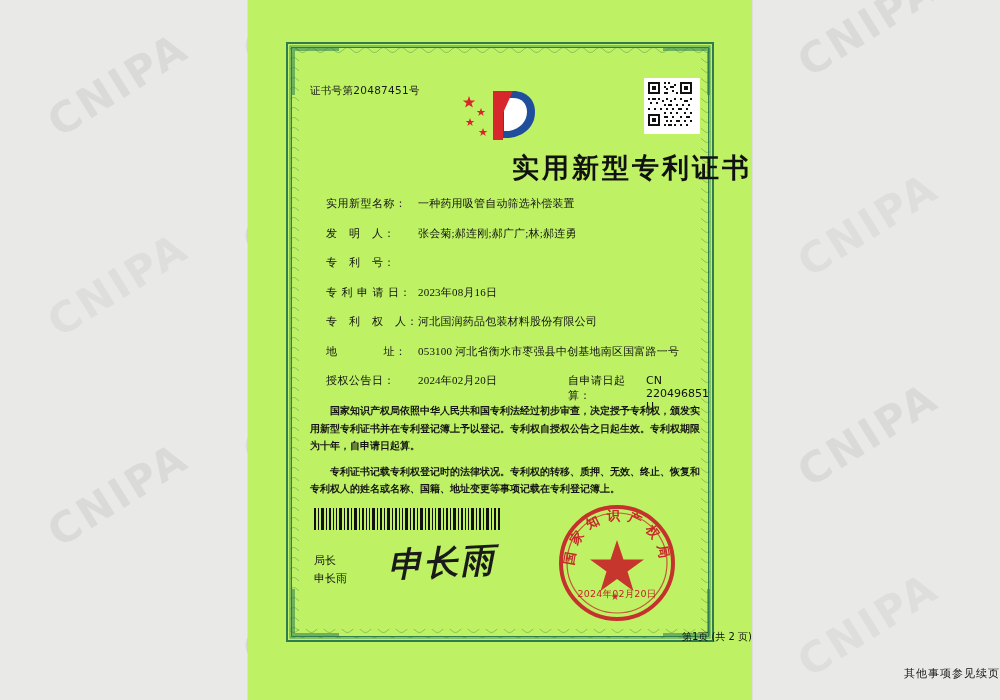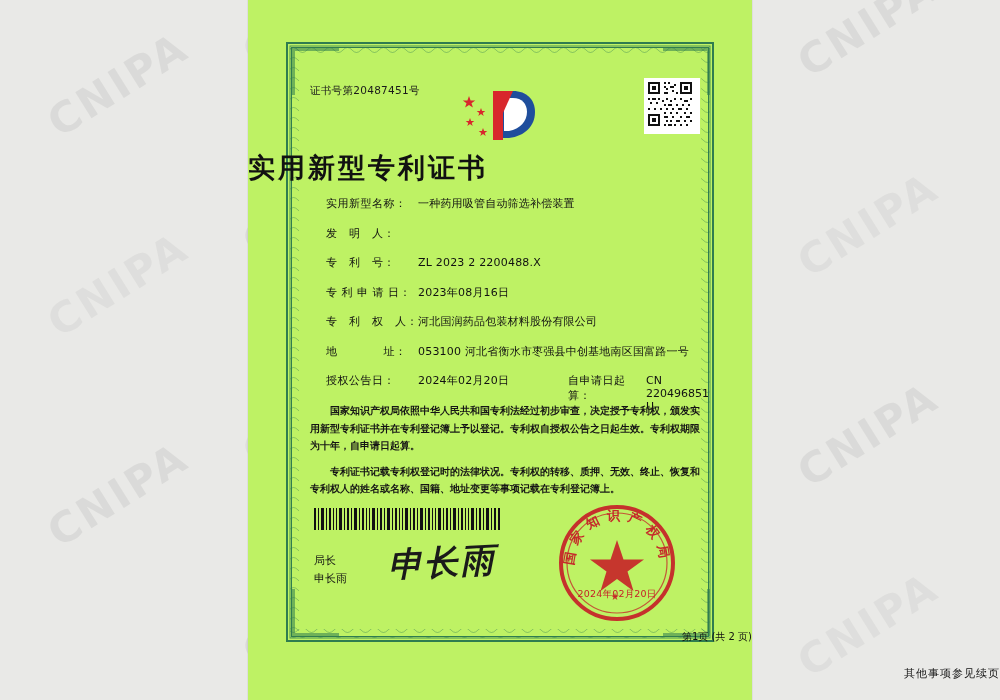--- a/index.html
+++ b/index.html
@@ -99,21 +99,21 @@
     left: 50%;
     top: 88px;
     transform: translateX(-50%);
     width: 86px; height: 56px;
   }
 
   .title {
     position: absolute;
     left: 0; right: 0;
     top: 150px;
-    text-align: left;
+    text-align: right;
     font-size: 27px;
     font-weight: bold;
     letter-spacing: 3px;
     color: #111;
     font-family: "DejaVu Sans", "Liberation Sans", sans-serif;
   }
 
   
   .fields {
     position: absolute;
@@ -132,20 +132,21 @@
     width: 92px;
     flex: none;
     letter-spacing: .5px;
     color: #111;
     margin-left: 16px;
   }
   .fvalue {
     flex: 1;
     letter-spacing: .2px;
     color: #111;
+    font-family: Liberation Serif, serif;
   }
   .frow.split .fvalue { flex: none; width: 150px; }
   .frow.split .flabel2 { width: 78px; flex: none; letter-spacing:.5px;}
   .frow.split .fvalue2 { flex: 1; }
 
   
   .paras {
     position: absolute;
     left: 62px;
     top: 402px;
@@ -365,24 +366,24 @@
 
     <div class="title">实用新型专利证书</div>
 
     <div class="fields">
       <div class="frow">
         <div class="flabel">实用新型名称：</div>
         <div class="fvalue">一种药用吸管自动筛选补偿装置</div>
       </div>
       <div class="frow">
         <div class="flabel">发　明　人：</div>
+        <div class="fvalue">张会菊;郝连刚;郝广广;林;郝连勇</div>
       </div>
       <div class="frow">
         <div class="flabel">专　利　号：</div>
-        <div class="fvalue">ZL 2023 2 2200488.X</div>
       </div>
       <div class="frow">
         <div class="flabel">专 利 申 请 日：</div>
         <div class="fvalue">2023年08月16日</div>
       </div>
       <div class="frow">
         <div class="flabel">专　利　权　人：</div>
         <div class="fvalue">河北国润药品包装材料股份有限公司</div>
       </div>
       <div class="frow">

